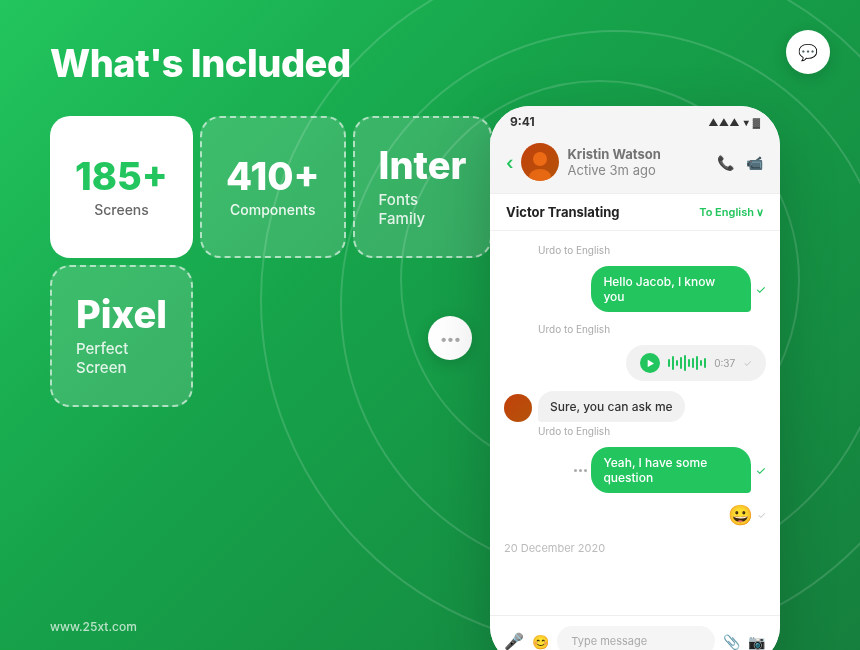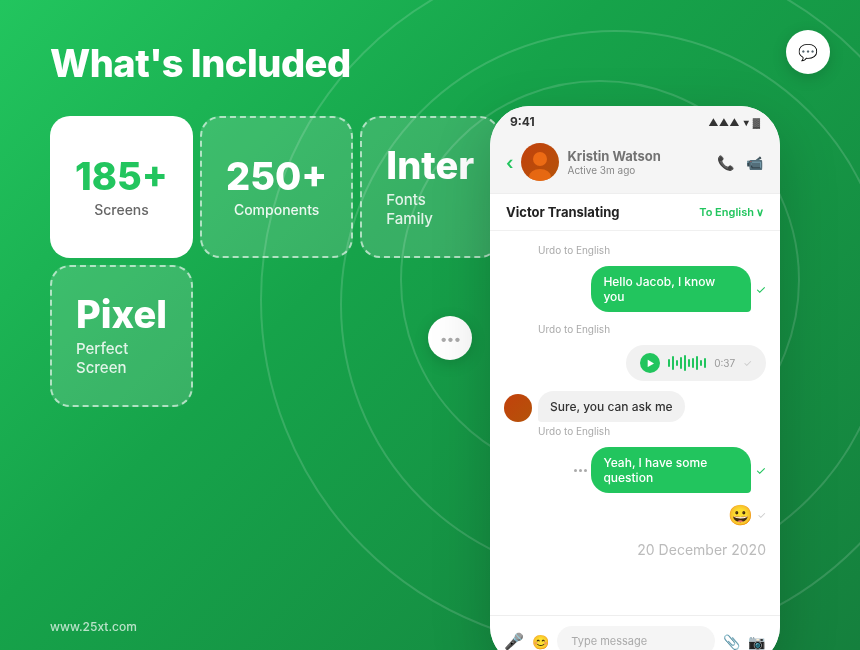--- a/index.html
+++ b/index.html
@@ -205,21 +205,21 @@
       width: 100%;
       height: 100%;
       background: linear-gradient(135deg, #c2410c 0%, #b45309 100%);
       display: flex;
       align-items: flex-end;
       justify-content: center;
     }
 
     .contact-info { flex: 1; }
     .contact-name { font-size: 13px; font-weight: 700; color: #737373; }
-    .contact-status { font-size: 10px; color: #888; }
+    .contact-status { font-size: 13px; color: #888; }
 
     .header-actions {
       display: flex;
       gap: 12px;
       align-items: center;
     }
 
     .header-icon {
       color: #22c55e;
       font-size: 14px;
@@ -346,22 +346,22 @@
     .wave-bar {
       width: 2px;
       background: #22c55e;
       border-radius: 2px;
     }
 
     .audio-time { font-size: 10px; color: #999; }
 
     
     .date-divider {
-      text-align: right;
-      font-size: 14px;
+      text-align: left;
+      font-size: 11px;
       color: #bbb;
       padding: 4px 0;
     }
 
     
     .emoji-row {
       display: flex;
       justify-content: flex-end;
       gap: 4px;
       align-items: center;
@@ -446,21 +446,21 @@
 
     <div class="left-section">
       <div class="cards-grid">
 
         <div class="card">
           <div class="card-number">185+</div>
           <div class="card-label">Screens</div>
         </div>
 
         <div class="card dashed">
-          <div class="card-number">250+</div>
+          <div class="card-number">410+</div>
           <div class="card-label">Components</div>
         </div>
 
         <div class="card dashed">
           <div class="card-icon-label">Inter</div>
           <div class="card-sub-label">Fonts Family</div>
         </div>
 
         <div class="card dashed">
           <div class="card-icon-label">Pixel</div>

